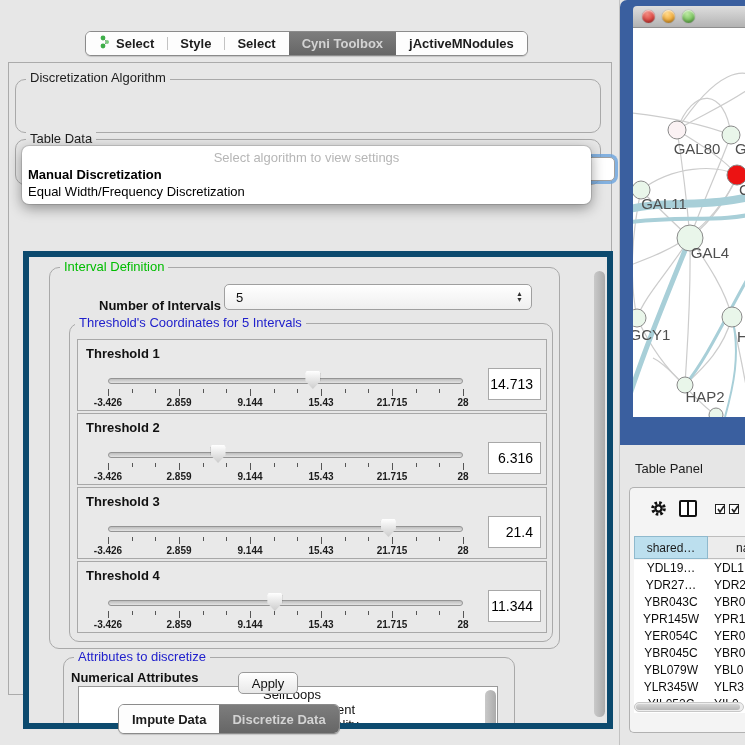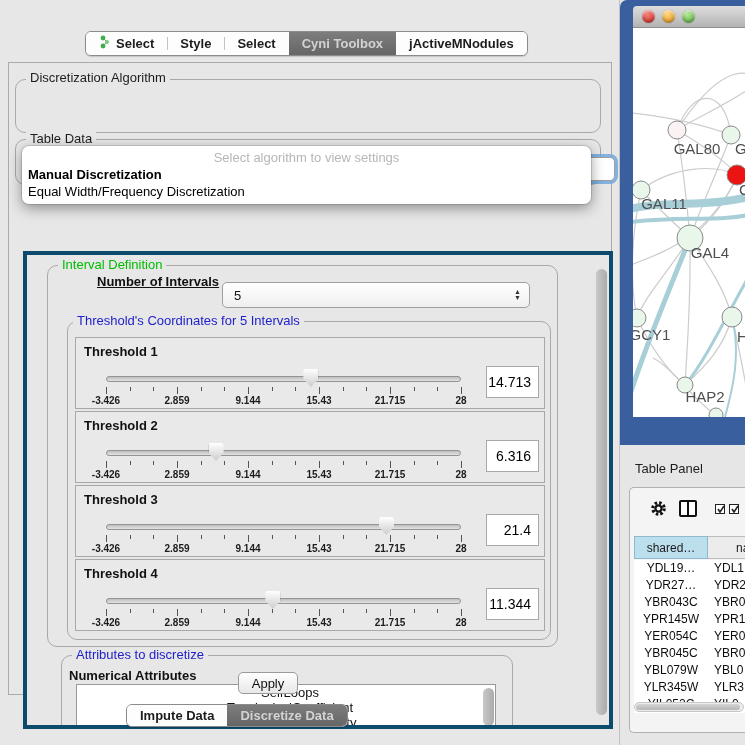--- a/index.html
+++ b/index.html
@@ -13,21 +13,21 @@
   #cp-float { right:30px; top:7px; width:11px; height:11px; border:2px solid #2c2c2c; border-radius:1px; }
   #cp-close { right:11px; top:4px; font-size:14px; font-weight:bold; color:#1b1b1b; }
 
   
   .tabstrip { display:flex; height:25px; border:1px solid #8b8b8b; border-radius:6px; overflow:hidden; background:#fff; box-shadow:0 1px 1px rgba(0,0,0,.15); }
   .tab { display:flex; align-items:center; gap:5px; padding:0 13px; font-size:13px; font-weight:bold; color:#1c1c1c; background:#fdfdfd; position:relative; }
   .tab + .tab::before { content:""; position:absolute; left:0; top:5px; bottom:5px; width:1px; background:#c3c3c3; }
   .tab.selected { background:linear-gradient(#7d7d7d,#666666); color:#d3d3d3; }
   .tab.selected::before, .tab.selected + .tab::before { display:none; }
   #top-tabs { left:85px; top:31px; }
-  #bottom-tabs { left:126px; top:704px; height:23px; }
+  #bottom-tabs { left:118px; top:704px; height:30px; }
   #bottom-tabs .tab { font-weight:bold; font-size:13px; }
 
   
   #content { left:8px; top:62px; width:604px; height:633px; border:1px solid #ababab; background:#e7e7e7; }
 
   .group { position:absolute; border:1px solid #a9a9a9; border-radius:10px; }
   .legend { position:absolute; top:-8px; left:10px; background:#e7e7e7; padding:0 4px; font-size:13px; line-height:14px; color:#1d1d1d; white-space:nowrap; }
   .legend.green { color:#00bd00; }
   .legend.blue { color:#2121cc; }
 
@@ -37,21 +37,21 @@
   
   #algo-popup { left:13px; top:83px; width:569px; height:58px; background:#fff; border-radius:7px; box-shadow:0 4px 14px rgba(0,0,0,.4), 0 0 0 1px rgba(0,0,0,.12); z-index:50; }
   #popup-placeholder { left:0; right:0; top:4px; text-align:center; font-size:13px; color:#b6b6b6; }
   #popup-item-0 { left:6px; top:21px; font-size:13px; font-weight:bold; color:#000; }
   #popup-item-1 { left:6px; top:38px; font-size:13px; color:#000; }
 
   
   #algo-combo { left:20px; top:94px; width:586px; height:24px; border-radius:5px; background:#fff; border:1px solid #9f9f9f; box-shadow:0 0 0 3px rgba(106,164,222,.8); z-index:10; }
 
   
-  #scrollpane { left:14px; top:188px; width:590px; height:478px; border:4px solid #0c4a6e; background:#e7e7e7; overflow:hidden; }
+  #scrollpane { left:14px; top:188px; width:590px; height:478px; border:6px solid #0c4a6e; background:#e7e7e7; overflow:hidden; }
   .vscroll-thumb { position:absolute; width:11px; border-radius:6px; background:linear-gradient(90deg,#c9c9c9,#ababab); }
 
   .threshold-panel { position:absolute; left:7px; width:470px; height:72px; border:1px solid #a8a8a8; background:#e9e9e9; }
   .threshold-title { position:absolute; left:8px; top:6px; font-size:13px; font-weight:bold; color:#111; }
   .slider-track { position:absolute; left:30px; top:38px; width:355px; height:6px; border:1px solid #949494; border-radius:4px; background:linear-gradient(#bdbdbd,#e3e3e3); }
   .slider-thumb { position:absolute; top:31px; width:15px; height:18px; background:linear-gradient(#ffffff,#cccccc); clip-path:polygon(8% 0,92% 0,100% 12%,100% 55%,50% 100%,0 55%,0 12%); filter:drop-shadow(0 0 1px rgba(0,0,0,.6)); }
   .tick { position:absolute; top:49px; width:1px; background:#555; }
   .tick.minor { height:4px; }
   .tick.major { height:7px; }
   .tick-label { position:absolute; top:57px; width:56px; text-align:center; font-size:10px; font-weight:bold; color:#1c1c1c; }
@@ -135,21 +135,21 @@
         <span>galFiltered.sif default node</span>
         <span class="stepper">▲<br>▼</span>
       </div>
     </div>
 
     <div id="scrollpane" class="abs">
 
       <div class="group" style="left:20px; top:10px; width:511px; height:382px;">
         <div class="legend green">Interval Definition</div>
 
-        <div class="abs" style="left:49px; top:8px; font-size:13px; font-weight:bold; color:#111;text-decoration:underline;">Number of Intervals</div>
+        <div class="abs" style="left:49px; top:30px; font-size:13px; font-weight:bold; color:#111;">Number of Intervals</div>
         <div class="combo" style="left:174px; top:16px; width:308px; height:26px;">
           <span>5</span>
           <span class="stepper">▲<br>▼</span>
         </div>
 
         <div class="group" style="left:19px; top:55px; width:484px; height:319px;">
           <div class="legend blue" style="left:5px;text-align:right;">Threshold's Coordinates for 5 Intervals</div>
           <div id="threshold-container">
               <div class="threshold-panel" style="top: 15px;">
                 <div class="threshold-title">Threshold 1</div>

